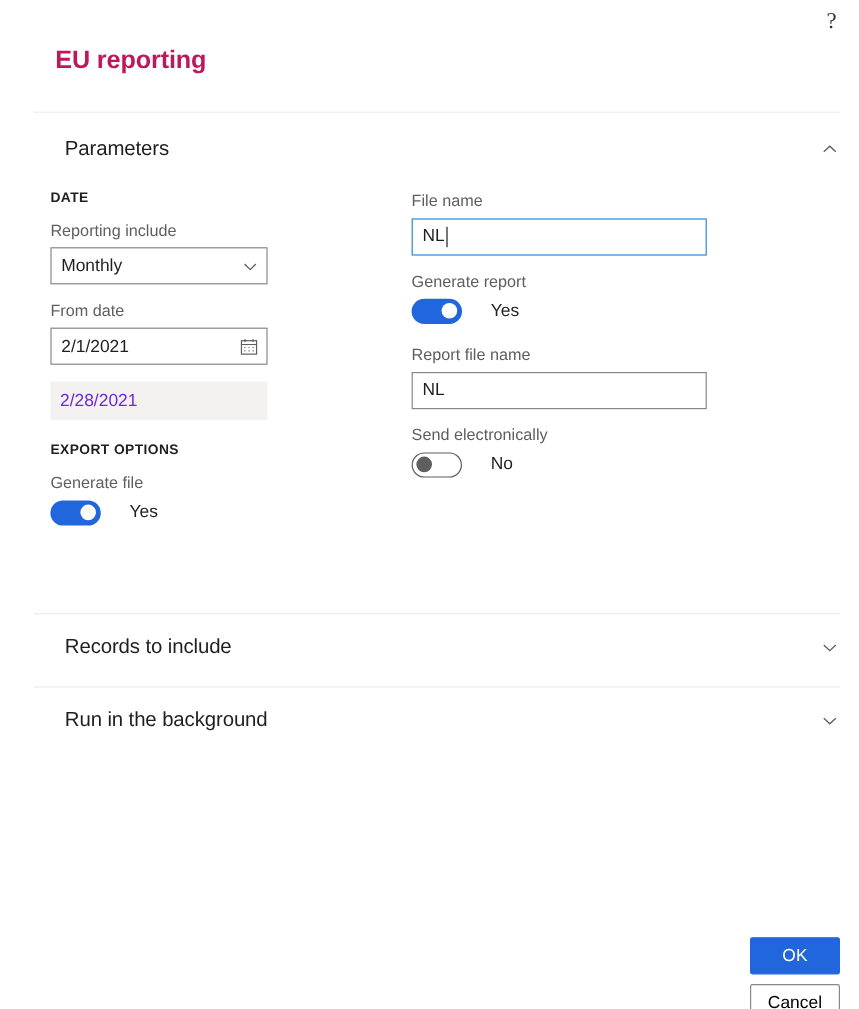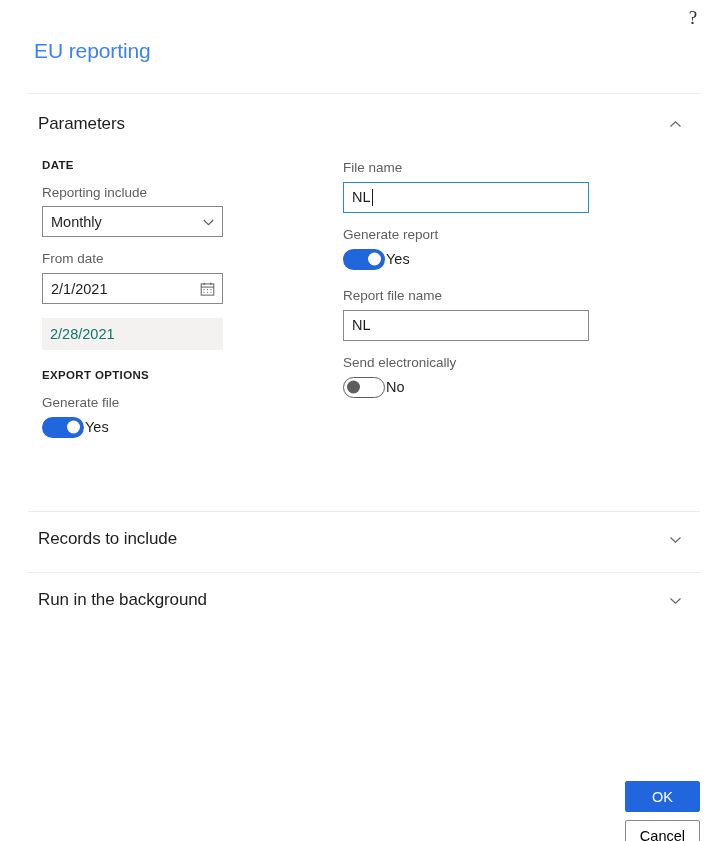--- a/index.html
+++ b/index.html
@@ -32,45 +32,45 @@
     font-family: "Liberation Serif", serif;
     background: none;
     border: none;
     cursor: pointer;
     padding: 0;
     line-height: 1;
   }
 
   .dialog-title {
     position: absolute;
-    left: 34px;
+    left: 46px;
     top: 38px;
     font-size: 21px;
-    font-weight: 400;
-    color: #3b82f6;
+    font-weight: 700;
+    color: #be185d;
     letter-spacing: -0.1px;
     line-height: 1.2;
   }
 
   
   .rule {
     position: absolute;
     left: 28px;
     width: 672px;
     height: 1px;
     background: #edebe9;
   }
   #rule-top    { top: 93px; }
   #rule-mid    { top: 511px; }
   #rule-bottom { top: 572px; }
 
   
   .section-head {
     position: absolute;
-    left: 24px;
+    left: 40px;
     width: 672px;
     height: 34px;
     display: flex;
     align-items: center;
     justify-content: space-between;
     cursor: pointer;
     background: none;
     border: none;
     padding: 0 14px 0 14px;
     box-sizing: border-box;
@@ -139,21 +139,21 @@
     padding: 4px 8px;
     font-size: 14.5px;
     color: #201f1e;
   }
   .input-box.focused {
     border: 1px solid #2b88d8;
   }
   .input-box.disabled {
     border: none;
     background: #f3f2f1;
-    color: #0f766e;
+    color: #6d28d9;
     height: 32px;
   }
   .input-text { line-height: 1; }
 
   .caret {
     display: inline-block;
     width: 1px;
     height: 17px;
     background: #201f1e;
     margin-left: 1px;
@@ -170,21 +170,21 @@
     color: #605e5c;
     display: flex;
     align-items: center;
   }
   .box-icon svg { display: block; }
 
   
   .toggle-row {
     display: flex;
     align-items: center;
-    gap: 1px;
+    gap: 24px;
     margin-top: 2px;
   }
   .switch {
     width: 42px;
     height: 21px;
     border-radius: 11px;
     position: relative;
     flex: none;
     box-sizing: border-box;
     cursor: pointer;

